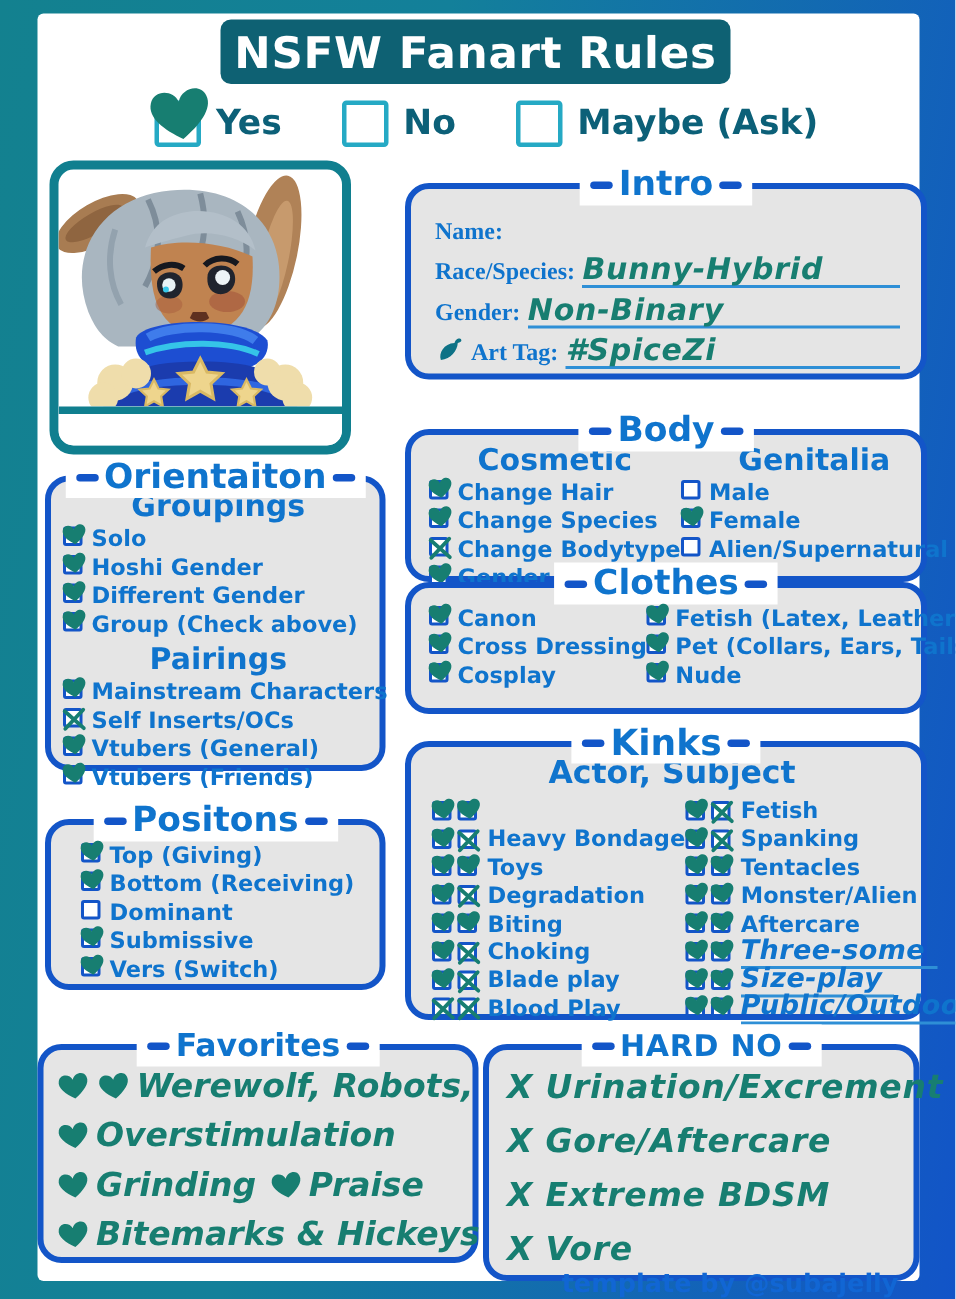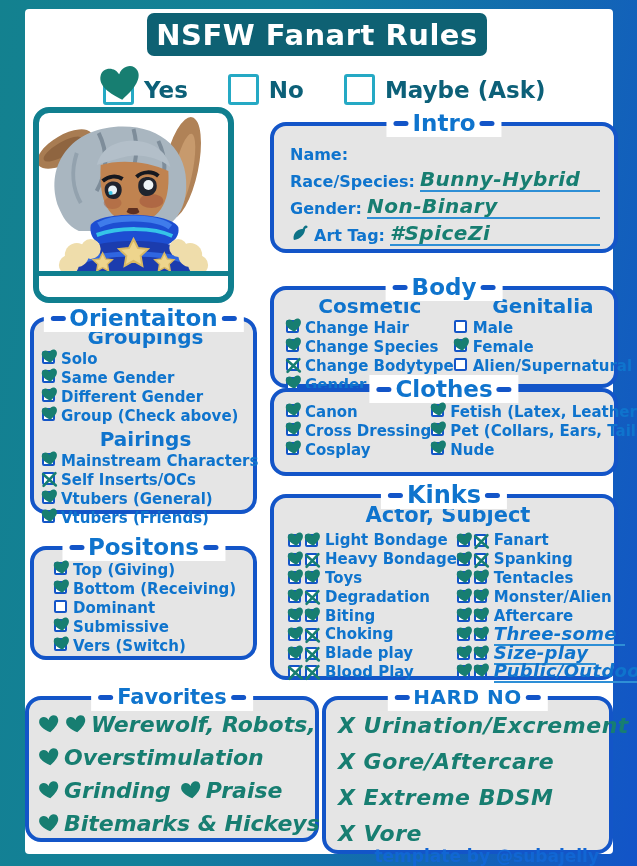--- a/index.html
+++ b/index.html
@@ -14,21 +14,21 @@
   .page{position:relative;width:637px;height:866px;overflow:hidden;
         background:linear-gradient(100deg,var(--background-teal) 0%,#13809a 38%,var(--background-blue) 100%);}
   .card{position:absolute;left:25px;top:9px;width:588px;height:845px;background:#fff;border-radius:4px;}
 
   
   .banner{position:absolute;left:122px;top:4px;width:340px;height:43px;background:var(--banner-bg);
           border-radius:7px;color:#fff;font-size:29px;font-weight:600;letter-spacing:.5px;
           display:flex;align-items:center;justify-content:center;}
 
   
-  .legend{position:absolute;left:78px;top:50px;height:46px;display:flex;align-items:flex-end;}
+  .legend{position:absolute;left:78px;top:50px;height:46px;display:flex;align-items:center;}
   .legend-item{display:flex;align-items:center;margin-right:40px;}
   .legend-box{position:relative;width:31px;height:31px;border:3px solid var(--legend-box-cyan);border-radius:3px;background:#fff;flex:none;}
   .legend-heart{position:absolute;left:-10px;top:-14px;width:48px;height:44px;transform:rotate(-8deg);}
   .legend-heart svg{width:100%;height:100%}
   .legend-label{margin-left:10px;font-size:23px;font-weight:bold;color:var(--legend-text);white-space:nowrap;}
 
   
   .avatar-frame{position:absolute;left:8px;top:98px;width:201px;height:196px;border:6px solid var(--frame-teal);
                 border-radius:16px;background:#fff;overflow:hidden;}
   .avatar-art{position:absolute;left:0;top:0;width:100%;height:158px;}
@@ -52,21 +52,21 @@
   .heart-mark{left:-4px;top:-5px;width:19px;height:18px;transform:rotate(-7deg);}
   .heart-mark svg{width:100%;height:100%}
   .heart-mark svg path{fill:var(--ink-teal);}
   .x-mark{left:-3px;top:-3px;width:17px;height:17px;}
   .x-mark svg{width:100%;height:100%}
   .x-mark svg path{stroke:var(--ink-teal);stroke-width:2.4;stroke-linecap:round;fill:none;}
 
   
   .intro-panel{left:245px;top:113px;width:348px;height:131px;padding:12px 14px 6px 16px;}
   .intro-row{display:flex;align-items:flex-end;height:27px;}
-  .intro-label{color:var(--label-blue);font-size:16px;font-weight:bold;white-space:nowrap;line-height:20px;}
+  .intro-label{color:var(--label-blue);font-size:16px;font-weight:bold;white-space:nowrap;line-height:20px;font-family:Liberation Serif, serif;}
   .intro-line{flex:1;margin-left:5px;border-bottom:2px solid var(--underline-blue);}
   .hand{font-family:"DejaVu Sans",sans-serif;font-style:italic;font-weight:bold;color:var(--ink-teal);}
   .intro-value{font-size:20px;line-height:20px;white-space:nowrap;letter-spacing:.5px;}
   .chili{width:20px;height:20px;margin-right:4px;flex:none;align-self:center;}
   .chili svg{width:100%;height:100%}
   .chili svg path{fill:#0E7286;}
 
   
   .body-panel{left:245px;top:277px;width:348px;height:102px;padding:4px 8px 2px 12px;}
   .clothes-panel{left:245px;top:379px;width:348px;height:88px;padding:10px 8px 13px 12px;}
@@ -333,21 +333,20 @@
               <span class="cbox">
                 <span class="mark heart-mark"><svg viewBox="0 0 24 22">
                     <path d="M12.3 5.9C11 1.6 4.6.7 3 5.2c-1.7 4.6 3.2 9.4 9.1 13.2 5.8-3.7 11.1-8.6 9.6-13.2C20.2.6 13.8 1.6 12.3 5.9z"></path>
                   </svg></span>
               </span>
               <span class="cbox">
                 <span class="mark heart-mark"><svg viewBox="0 0 24 22">
                     <path d="M12.3 5.9C11 1.6 4.6.7 3 5.2c-1.7 4.6 3.2 9.4 9.1 13.2 5.8-3.7 11.1-8.6 9.6-13.2C20.2.6 13.8 1.6 12.3 5.9z"></path>
                   </svg></span>
               </span>
-              <span class="kink-label">Light Bondage</span>
             </div>
             <div class="kink-item">
               <span class="cbox">
                 <span class="mark heart-mark"><svg viewBox="0 0 24 22">
                     <path d="M12.3 5.9C11 1.6 4.6.7 3 5.2c-1.7 4.6 3.2 9.4 9.1 13.2 5.8-3.7 11.1-8.6 9.6-13.2C20.2.6 13.8 1.6 12.3 5.9z"></path>
                   </svg></span>
               </span>
               <span class="cbox">
                 <span class="mark x-mark"><svg viewBox="0 0 16 16">
                     <path d="M2 3l12 10.6M13.6 2 2.4 14"></path>
@@ -439,21 +438,21 @@
               <span class="cbox">
                 <span class="mark heart-mark"><svg viewBox="0 0 24 22">
                     <path d="M12.3 5.9C11 1.6 4.6.7 3 5.2c-1.7 4.6 3.2 9.4 9.1 13.2 5.8-3.7 11.1-8.6 9.6-13.2C20.2.6 13.8 1.6 12.3 5.9z"></path>
                   </svg></span>
               </span>
               <span class="cbox">
                 <span class="mark x-mark"><svg viewBox="0 0 16 16">
                     <path d="M2 3l12 10.6M13.6 2 2.4 14"></path>
                   </svg></span>
               </span>
-              <span class="kink-label">Fanart</span>
+              <span class="kink-label">Fetish</span>
             </div>
             <div class="kink-item">
               <span class="cbox">
                 <span class="mark heart-mark"><svg viewBox="0 0 24 22">
                     <path d="M12.3 5.9C11 1.6 4.6.7 3 5.2c-1.7 4.6 3.2 9.4 9.1 13.2 5.8-3.7 11.1-8.6 9.6-13.2C20.2.6 13.8 1.6 12.3 5.9z"></path>
                   </svg></span>
               </span>
               <span class="cbox">
                 <span class="mark x-mark"><svg viewBox="0 0 16 16">
                     <path d="M2 3l12 10.6M13.6 2 2.4 14"></path>
@@ -556,21 +555,21 @@
                 </svg></span>
             </span>
             <span class="check-label">Solo</span>
           </div>
           <div class="check-item">
             <span class="cbox">
               <span class="mark heart-mark"><svg viewBox="0 0 24 22">
                   <path d="M12.3 5.9C11 1.6 4.6.7 3 5.2c-1.7 4.6 3.2 9.4 9.1 13.2 5.8-3.7 11.1-8.6 9.6-13.2C20.2.6 13.8 1.6 12.3 5.9z"></path>
                 </svg></span>
             </span>
-            <span class="check-label">Same Gender</span>
+            <span class="check-label">Hoshi Gender</span>
           </div>
           <div class="check-item">
             <span class="cbox">
               <span class="mark heart-mark"><svg viewBox="0 0 24 22">
                   <path d="M12.3 5.9C11 1.6 4.6.7 3 5.2c-1.7 4.6 3.2 9.4 9.1 13.2 5.8-3.7 11.1-8.6 9.6-13.2C20.2.6 13.8 1.6 12.3 5.9z"></path>
                 </svg></span>
             </span>
             <span class="check-label">Different Gender</span>
           </div>
           <div class="check-item">

